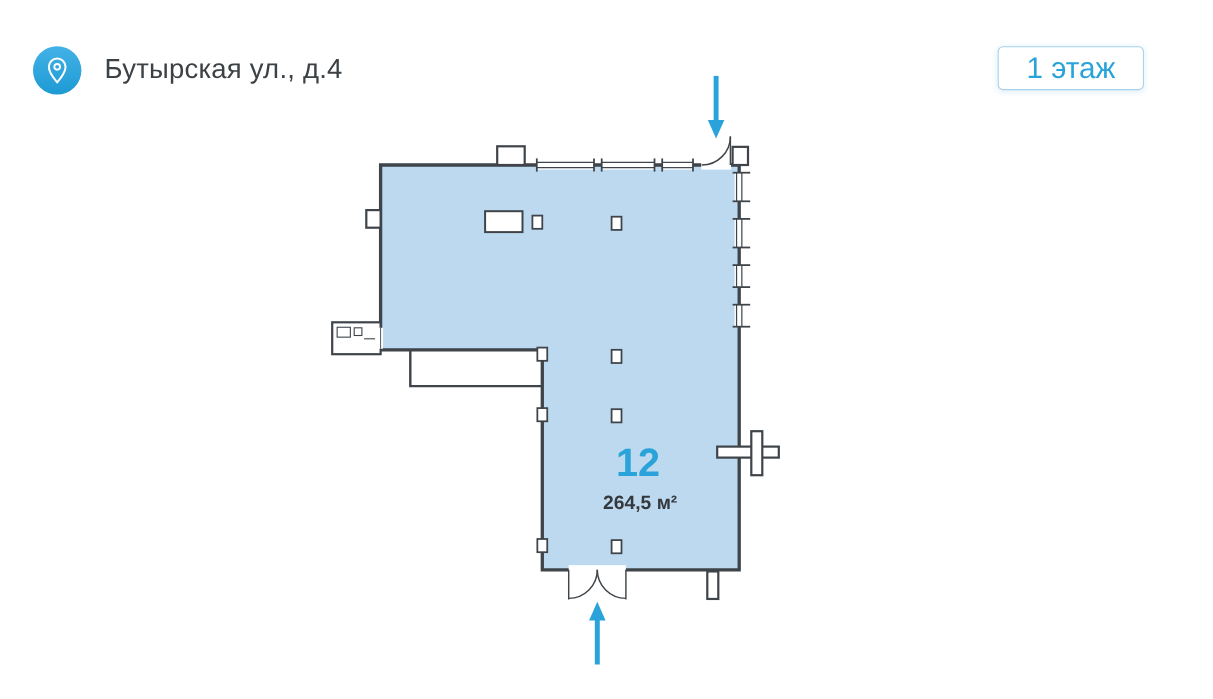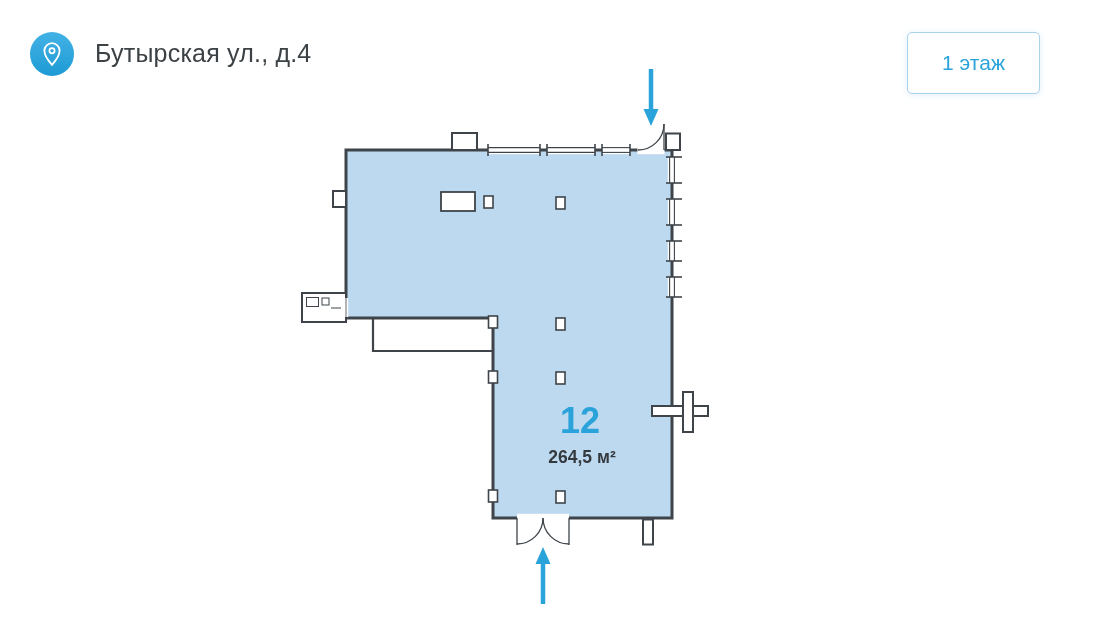--- a/index.html
+++ b/index.html
@@ -12,35 +12,35 @@
   }
   *{box-sizing:border-box;}
   html,body{margin:0;padding:0;background:#fff;}
   .page{
     position:relative;
     width:1103px;height:635px;
     background:#fff;
     font-family:"Liberation Sans",sans-serif;
     overflow:hidden;
   }
-  .header{position:absolute;left:0;top:2px;width:100%;height:90px;}
+  .header{position:absolute;left:0;top:12px;width:100%;height:90px;}
   .loc-badge{
     position:absolute;left:30px;top:30px;width:44px;height:44px;border-radius:50%;
     background:linear-gradient(180deg,#43b2e6,#1d9ad4);
     display:flex;align-items:center;justify-content:center;
   }
   .page-title{
     position:absolute;left:95px;top:37px;
     font-size:25px;font-weight:500;color:var(--title-text);letter-spacing:.2px;
   }
   .floor-badge{
-    position:absolute;right:63px;top:30px;width:133px;height:62px;
+    position:absolute;right:63px;top:30px;width:133px;height:40px;
     display:flex;align-items:center;justify-content:center;
     background:#fff;border:1px solid var(--badge-border);border-radius:5px;
-    color:var(--accent);font-size:21px;cursor:pointer;
+    color:var(--accent);font-size:27px;cursor:pointer;
     box-shadow:0 1px 6px rgba(80,160,210,.18);
   }
   svg.plan{position:absolute;left:0;top:0;width:1103px;height:635px;}
   .unit-number{font-size:36px;font-weight:bold;fill:var(--accent);}
   .unit-area{font-size:17.5px;font-weight:bold;fill:var(--area-text);}
 </style>
 </head>
 <body>
 
 <div class="page">

